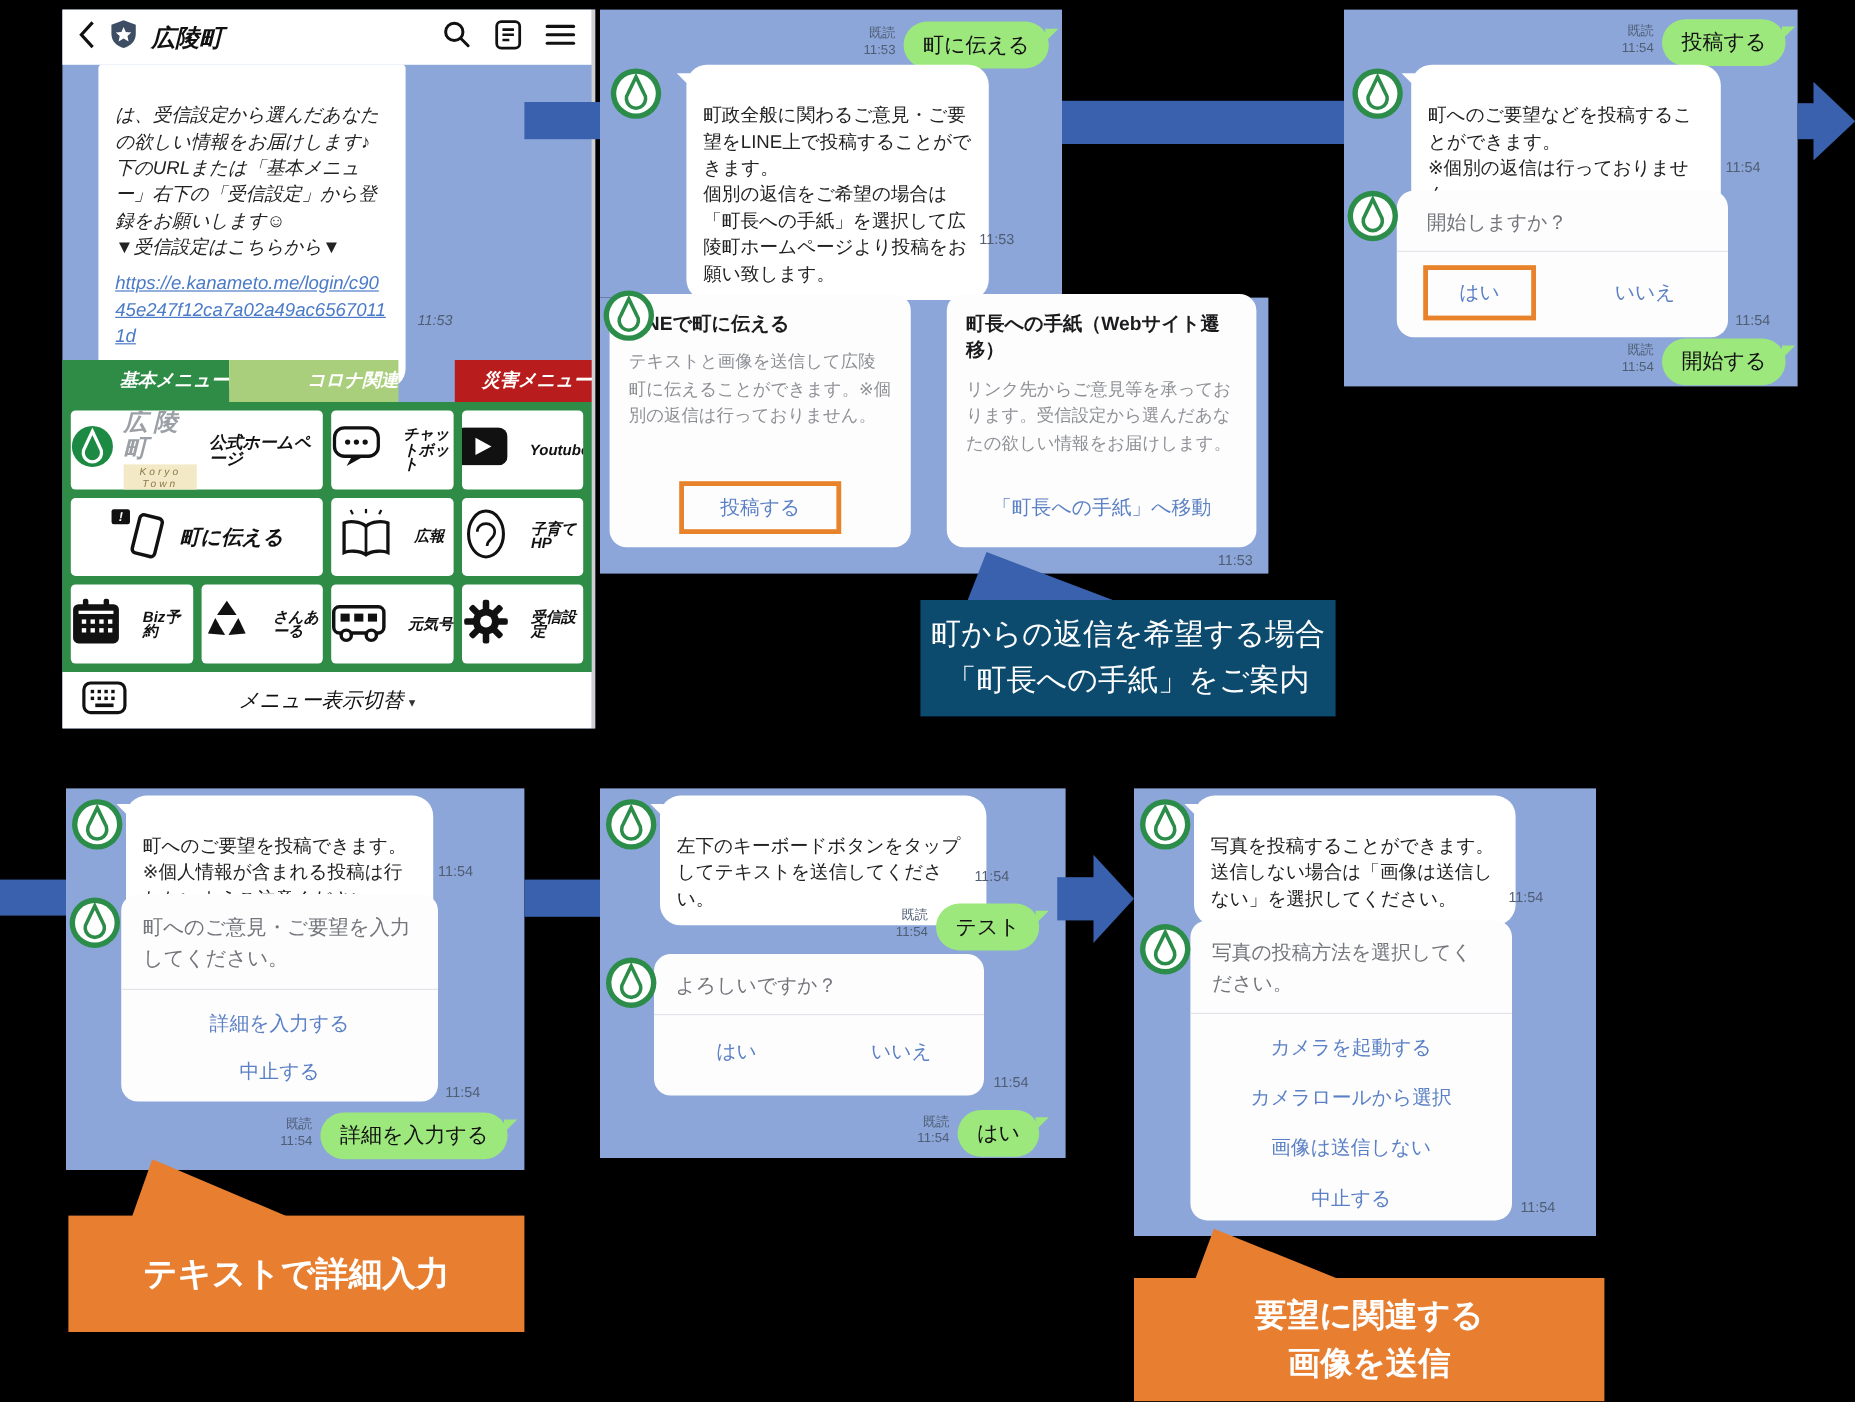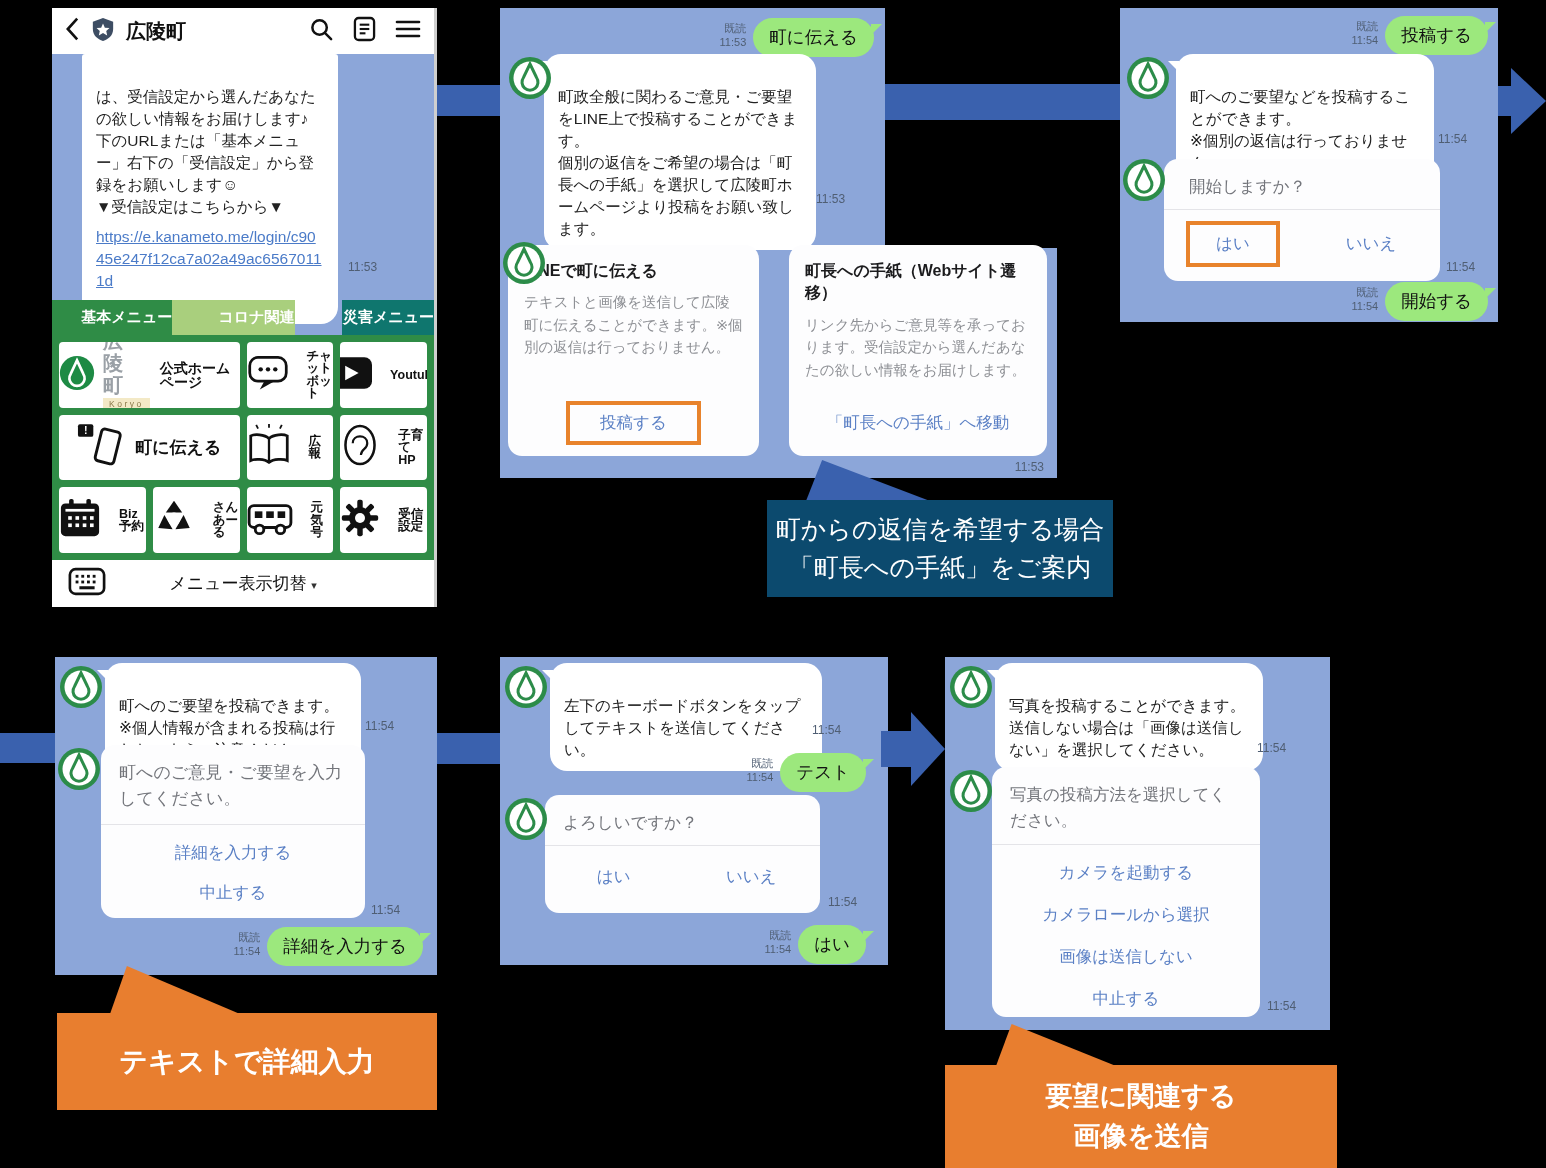--- a/index.html
+++ b/index.html
@@ -77,21 +77,21 @@
 
   <div class="arrow-bar" style="left:437px;top:85px;width:63px;height:31px;"></div>
   <div class="arrow-bar" style="left:885px;top:84px;width:235px;height:36px;"></div>
   <div class="arrow-bar" style="left:1498px;top:86px;width:18px;height:30px;"></div>
   <div class="arrow-head" style="left:1511px;top:68px;width:35px;height:66px;"></div>
   <div class="arrow-bar" style="left:0;top:733px;width:55px;height:30px;"></div>
   <div class="arrow-bar" style="left:437px;top:733px;width:63px;height:31px;"></div>
   <div class="arrow-bar" style="left:881px;top:731px;width:36px;height:36px;"></div>
   <div class="arrow-head" style="left:911px;top:712px;width:34px;height:74px;"></div>
 
-  <section class="phone s1" style="left:52px;top:8px;width:385px;height:599px;">
+  <section class="phone s1" style="left:52px;top:8px;width:444px;height:599px;font-style:italic;">
     <div class="s1-header">
       <span>
         <svg width="15" height="26" viewBox="0 0 16 26">
             <path d="M13 2 L3 13 L13 24" fill="none" stroke="#111" stroke-width="2.8"></path>
           </svg>
       </span>
       <span>
         <svg width="24" height="25" viewBox="0 0 26 27">
             <path d="M13 1 L24 5 V13 C24 20 19 24 13 26 C7 24 2 20 2 13 V5 Z" fill="#3d4d63"></path>
             <polygon points="13,7 15,11.5 20,12 16.5,15.2 17.5,20 13,17.4 8.5,20 9.5,15.2 6,12 11,11.5" fill="#fff"></polygon>
@@ -132,21 +132,21 @@
     </div>
     <span class="ts" style="left:296px;top:252px;">11:53</span>
 
     <div class="tabs">
       <div class="tab" style="flex:0 0 31.5%;background:#2F8C46;">
         <span>基本メニュー</span>
         </div>
       <div class="tab" style="flex:0 0 32%;background:#A9CF7D;">
         <span>コロナ関連</span>
         </div>
-      <div class="tab" style="flex:1;background:#0f766e;margin-left:47px;">
+      <div class="tab" style="flex:1;background:#b91c1c;margin-left:47px;">
         <span>災害メニュー</span>
         </div>
     </div>
 
     <div class="menu-grid">
       <div class="tile tile-wide">
         <div class="logo-row">
           <span>
             <svg width="36" height="36" viewBox="0 0 40 40">
                 <circle cx="20" cy="20" r="19" fill="#1d8a44"></circle>
@@ -314,21 +314,21 @@
       <span class="gbubble">町に伝える</span>
     </div>
 
     <span class="avatar" style="left:8px;top:48px;">
       <svg width="44" height="44" viewBox="0 0 44 44">
           <circle cx="22" cy="22" r="21" fill="#2c8c49"></circle>
           <circle cx="22" cy="22" r="16.5" fill="#fff"></circle>
           <path d="M22 8 L28.5 21.5 A8 8 0 1 1 15.5 21.5 Z" fill="none" stroke="#2c8c49" stroke-width="3"></path>
         </svg>
     </span>
-    <div class="wbubble tail" style="left:44px;top:46px;width:272px;">
+    <div class="wbubble tail" style="left:72px;top:46px;width:252px;">
       <span>町政全般に関わるご意見・ご要望をLINE上で投稿することができます。
 個別の返信をご希望の場合は「町長への手紙」を選択して広陵町ホームページより投稿をお願い致します。</span>
     </div>
     <span class="ts" style="left:316px;top:184px;">11:53</span>
 
     <span class="avatar" style="left:2px;top:233px;">
       <svg width="44" height="44" viewBox="0 0 44 44">
           <circle cx="22" cy="22" r="21" fill="#2c8c49"></circle>
           <circle cx="22" cy="22" r="16.5" fill="#fff"></circle>
           <path d="M22 8 L28.5 21.5 A8 8 0 1 1 15.5 21.5 Z" fill="none" stroke="#2c8c49" stroke-width="3"></path>

